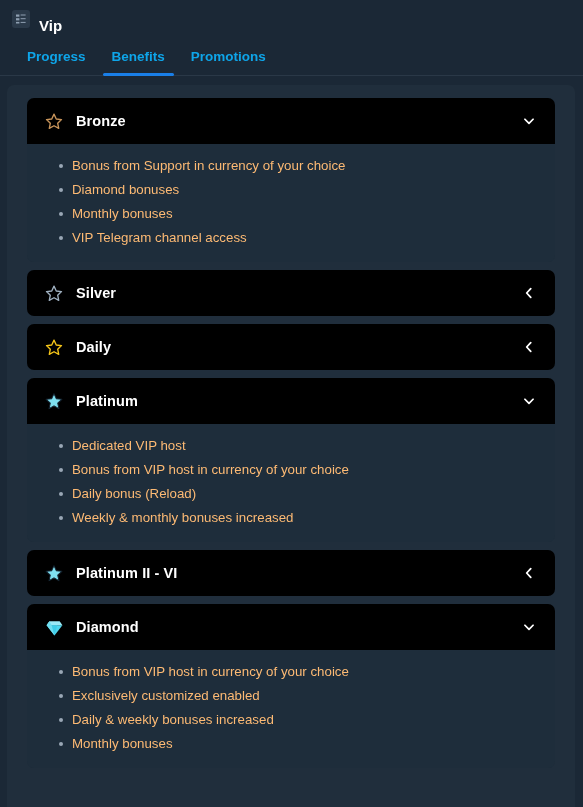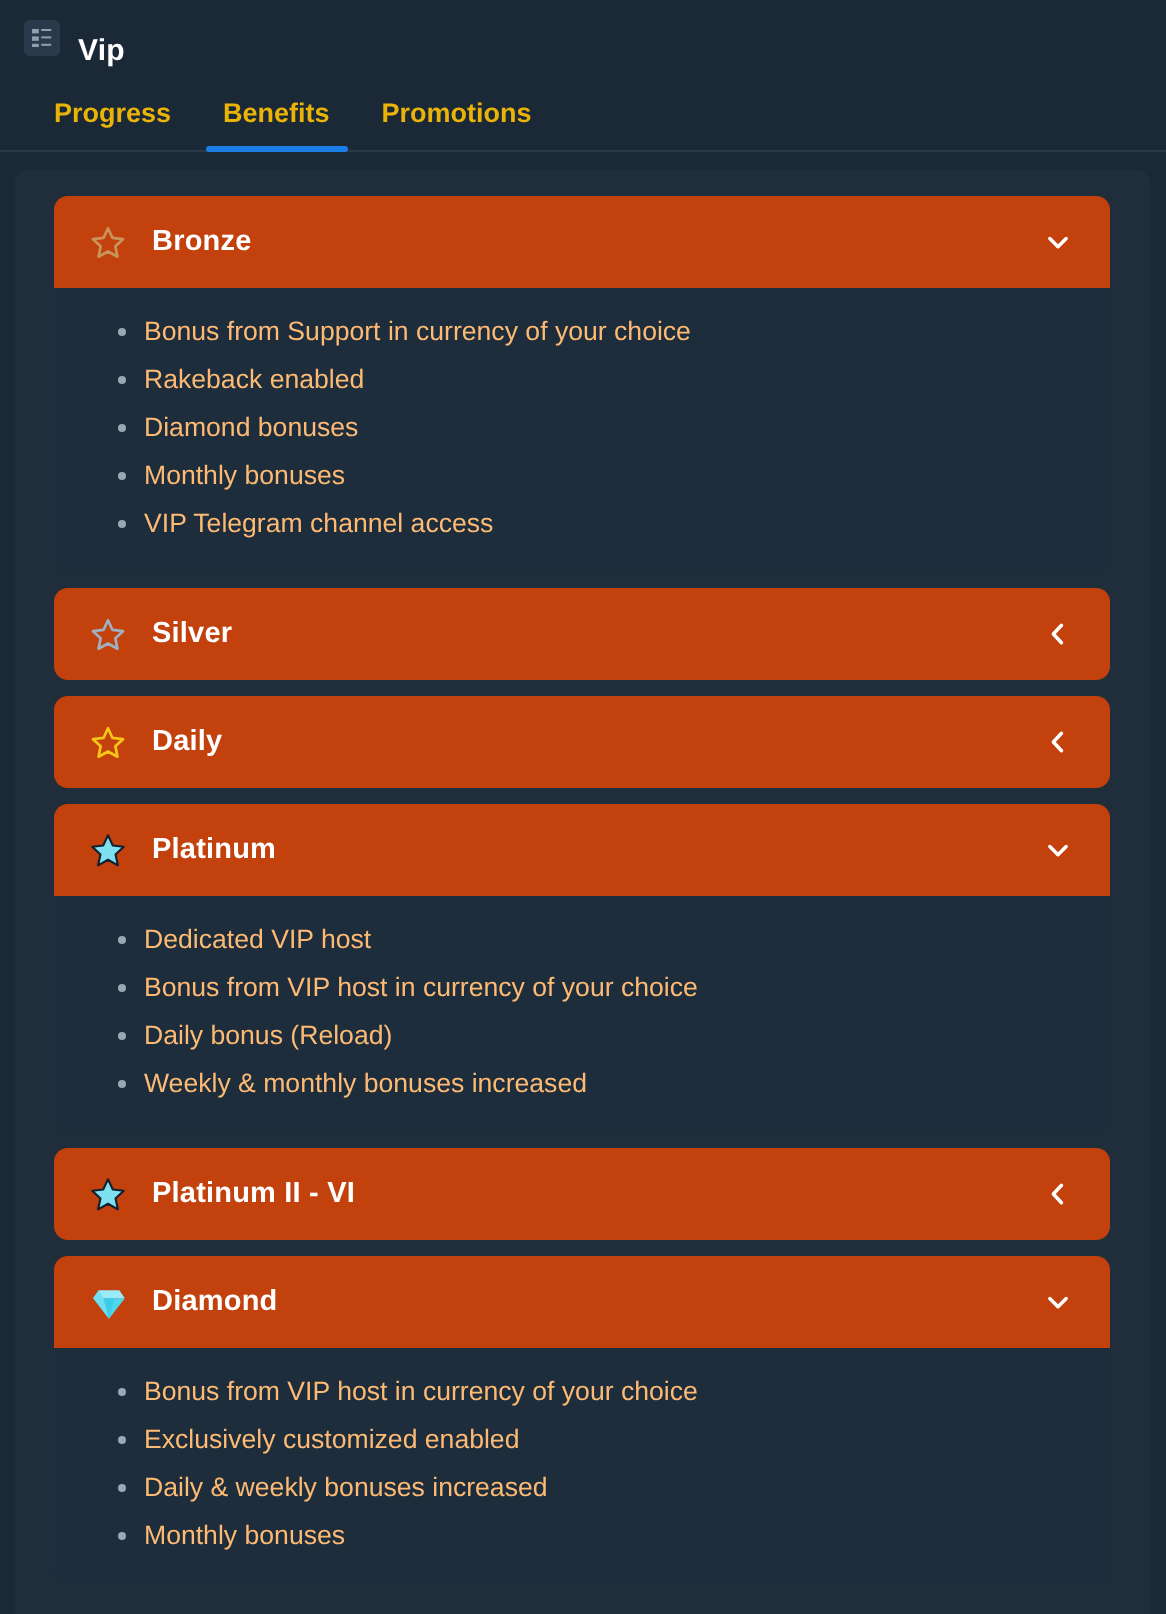--- a/index.html
+++ b/index.html
@@ -47,21 +47,21 @@
     height: 44px;
     margin-top: 4px;
     border-bottom: 1px solid #2a3847;
     display: flex;
     align-items: flex-end;
     padding-left: 14px;
     box-sizing: border-box;
   }
   .tab {
     position: relative;
-    color: #eab308;
+    color: #0ea5e9;
     font-size: 13.5px;
     font-weight: bold;
     padding: 0 13px 11px 13px;
     cursor: pointer;
     white-space: nowrap;
   }
   .tab.active::after {
     content: "";
     position: absolute;
     left: 4px;
@@ -84,21 +84,21 @@
   }
 
   
   .tier-card {
     border-radius: 7px;
     overflow: hidden;
     margin-bottom: 8px;
     background: #1e2d3b;
   }
   .tier-header {
-    background: #c2410c;
+    background: #000000;
     height: 46px;
     display: flex;
     align-items: center;
     padding: 0 18px 0 17px;
     cursor: pointer;
     box-sizing: border-box;
   }
   .tier-icon {
     width: 20px;
     height: 20px;
@@ -187,21 +187,20 @@
       <span class="tier-name">Bronze</span>
       <span class="tier-chevron">
         <svg width="14" height="14" viewBox="0 0 24 24" fill="none" stroke="#ffffff" stroke-width="3" stroke-linecap="round" stroke-linejoin="round">
           <polyline points="5,9 12,16 19,9"></polyline>
         </svg>
       </span>
     </div>
     <div class="tier-body">
       <ul class="benefit-list">
         <li class="benefit-item">Bonus from Support in currency of your choice</li>
-        <li class="benefit-item">Rakeback enabled</li>
         <li class="benefit-item">Diamond bonuses</li>
         <li class="benefit-item">Monthly bonuses</li>
         <li class="benefit-item">VIP Telegram channel access</li>
       </ul>
     </div>
   </div>
 
   <div class="tier-card">
     <div class="tier-header">
       <span class="tier-icon">

